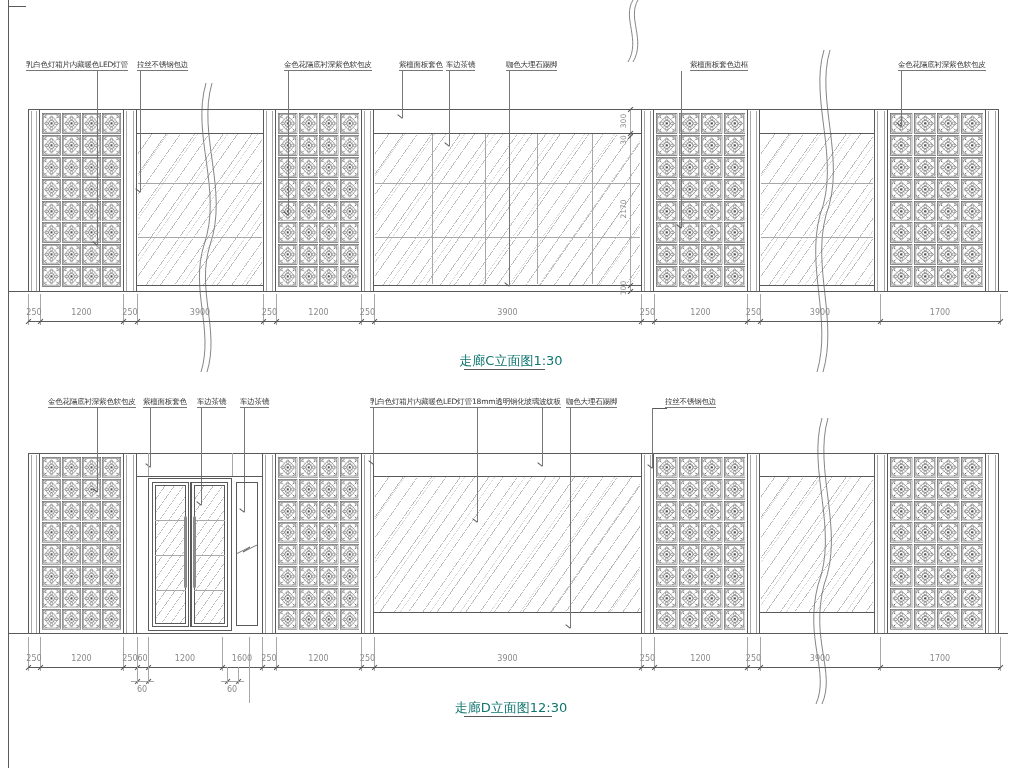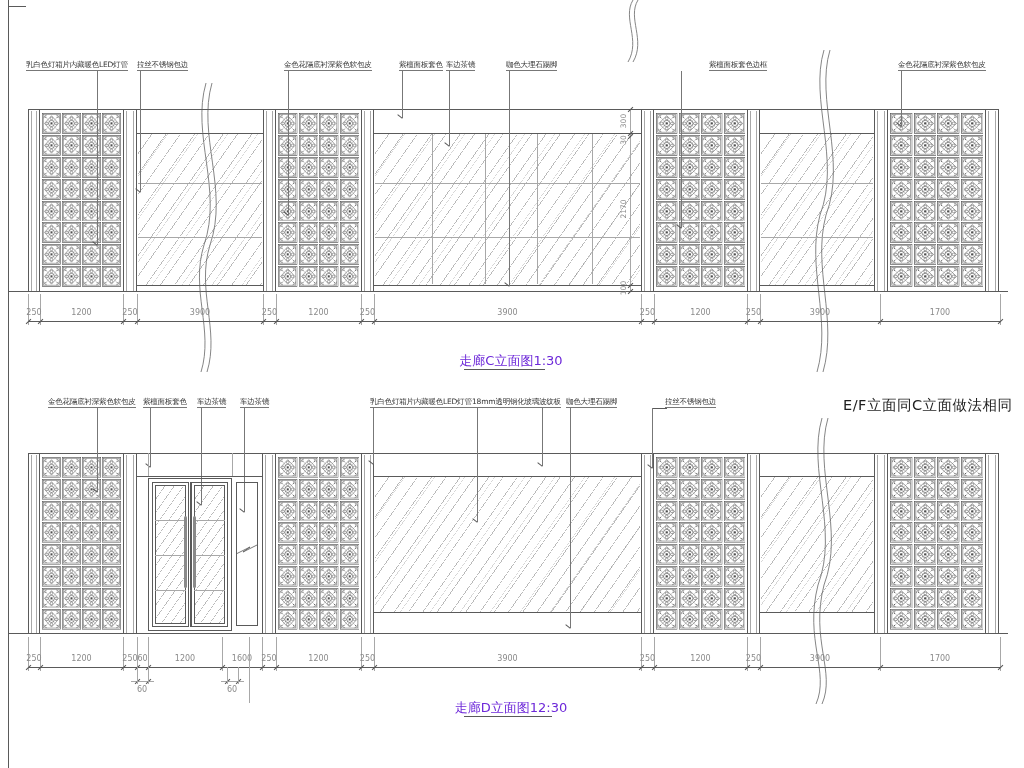--- a/index.html
+++ b/index.html
@@ -20,21 +20,21 @@
   .cell{width:100%;height:100%;display:block;}
   .callout{position:absolute;font-size:7.5px;line-height:9px;color:#333;white-space:nowrap;
            border-bottom:1px solid #777;padding-bottom:1px;letter-spacing:-0.2px;}
   .dimtxt{position:absolute;font-size:8px;color:#8a8a8a;white-space:nowrap;transform:translateX(-50%);}
   .subtxt{position:absolute;font-size:8px;color:#8a8a8a;white-space:nowrap;transform:translateX(-50%);}
   .vdim{position:absolute;font-size:7.5px;color:#8a8a8a;white-space:nowrap;
         transform:translate(-50%,-50%) rotate(-90deg);}
   .tick{position:absolute;width:7px;height:1px;background:#555;transform:rotate(-45deg);}
   .ah{position:absolute;width:6px;height:1px;background:#555;transform:rotate(38deg);}
   .leader{position:absolute;width:1px;background:#777;}
-  .title{position:absolute;font-size:13px;color:#6d28d9;transform:translateX(-50%);white-space:nowrap;text-align:right;}
+  .title{position:absolute;font-size:13px;color:#0f766e;transform:translateX(-50%);white-space:nowrap;text-align:right;}
   .note{position:absolute;font-size:14.5px;color:#1e1e1e;white-space:nowrap;letter-spacing:0.5px;}
   .handle{position:absolute;width:3px;background:#8a8a8a;border-radius:1.5px;}
   svg.overlay{position:absolute;left:0;top:0;pointer-events:none;}
 </style>
 </head>
 <body>
 
 <div id="sheet">
 
   <svg width="0" height="0" style="position:absolute" aria-hidden="true">
@@ -59,21 +59,20 @@
     </defs>
   </svg>
 
   <div class="vl" style="left:8px;top:0;height:768px"></div>
   <div class="hl" style="left:8px;top:6px;width:18px"></div>
 
   <div class="title" style="left:511px;top:352px">走廊C立面图1:30</div>
   <div class="hl" style="left:464px;top:369px;width:81px"></div>
   <div class="title" style="left:511px;top:699px">走廊D立面图12:30</div>
   <div class="hl" style="left:464px;top:716px;width:88px"></div>
-  <div class="note" style="left:843px;top:396px">E/F立面同C立面做法相同</div>
 
   <svg class="overlay" width="1024" height="768">
     <g stroke="#777" stroke-width="0.9" fill="none">
       <path d="M206,83 C191,135 223,190 204,245 C190,290 214,330 201,372"></path>
       <path d="M212,83 C197,135 229,190 210,245 C196,290 220,330 207,372"></path>
       <path d="M824,50 C809,100 841,160 820,215 C806,268 832,320 817,372"></path>
       <path d="M830,50 C815,100 847,160 826,215 C812,268 838,320 823,372"></path>
       <path d="M633,0 C622,18 641,40 628,62"></path>
       <path d="M638,0 C627,18 646,40 633,62"></path>
       <path d="M822,418 C807,470 839,530 818,585 C804,640 830,672 816,704"></path>
@@ -589,21 +588,21 @@
     <div class="ah" style="left: 283px; top: 213px;"></div>
     <div class="callout" style="left: 399px; top: 60px;">紫檀面板套色</div>
     <div class="leader" style="left: 402px; top: 71px; height: 47px;"></div>
     <div class="ah" style="left: 397px; top: 116px;"></div>
     <div class="callout" style="left: 446px; top: 60px;">车边茶镜</div>
     <div class="leader" style="left: 449px; top: 71px; height: 75px;"></div>
     <div class="ah" style="left: 444px; top: 144px;"></div>
     <div class="callout" style="left: 506px; top: 60px;">咖色大理石踢脚</div>
     <div class="leader" style="left: 509px; top: 71px; height: 215px;"></div>
     <div class="ah" style="left: 504px; top: 284px;"></div>
-    <div class="callout" style="left: 709px; top: 60px;">紫檀面板套色边框</div>
+    <div class="callout" style="left: 690px; top: 60px;">紫檀面板套色边框</div>
     <div class="leader" style="left: 681px; top: 71px; height: 157px;"></div>
     <div class="ah" style="left: 676px; top: 226px;"></div>
     <div class="callout" style="left: 898px; top: 60px;">金色花隔底衬深紫色软包皮</div>
     <div class="leader" style="left: 901px; top: 71px; height: 55px;"></div>
     <div class="ah" style="left: 896px; top: 124px;"></div>
     <div class="hl" style="left: 28px; top: 453px; width: 971px;"></div>
     <div class="hl" style="left: 8px; top: 633px; width: 1000px;"></div>
     <div class="vl" style="left: 28px; top: 453px; height: 180px;"></div>
     <div class="vl" style="left: 39px; top: 453px; height: 180px;"></div>
     <div class="vl lt" style="left: 31px; top: 455px; height: 178px;"></div>

